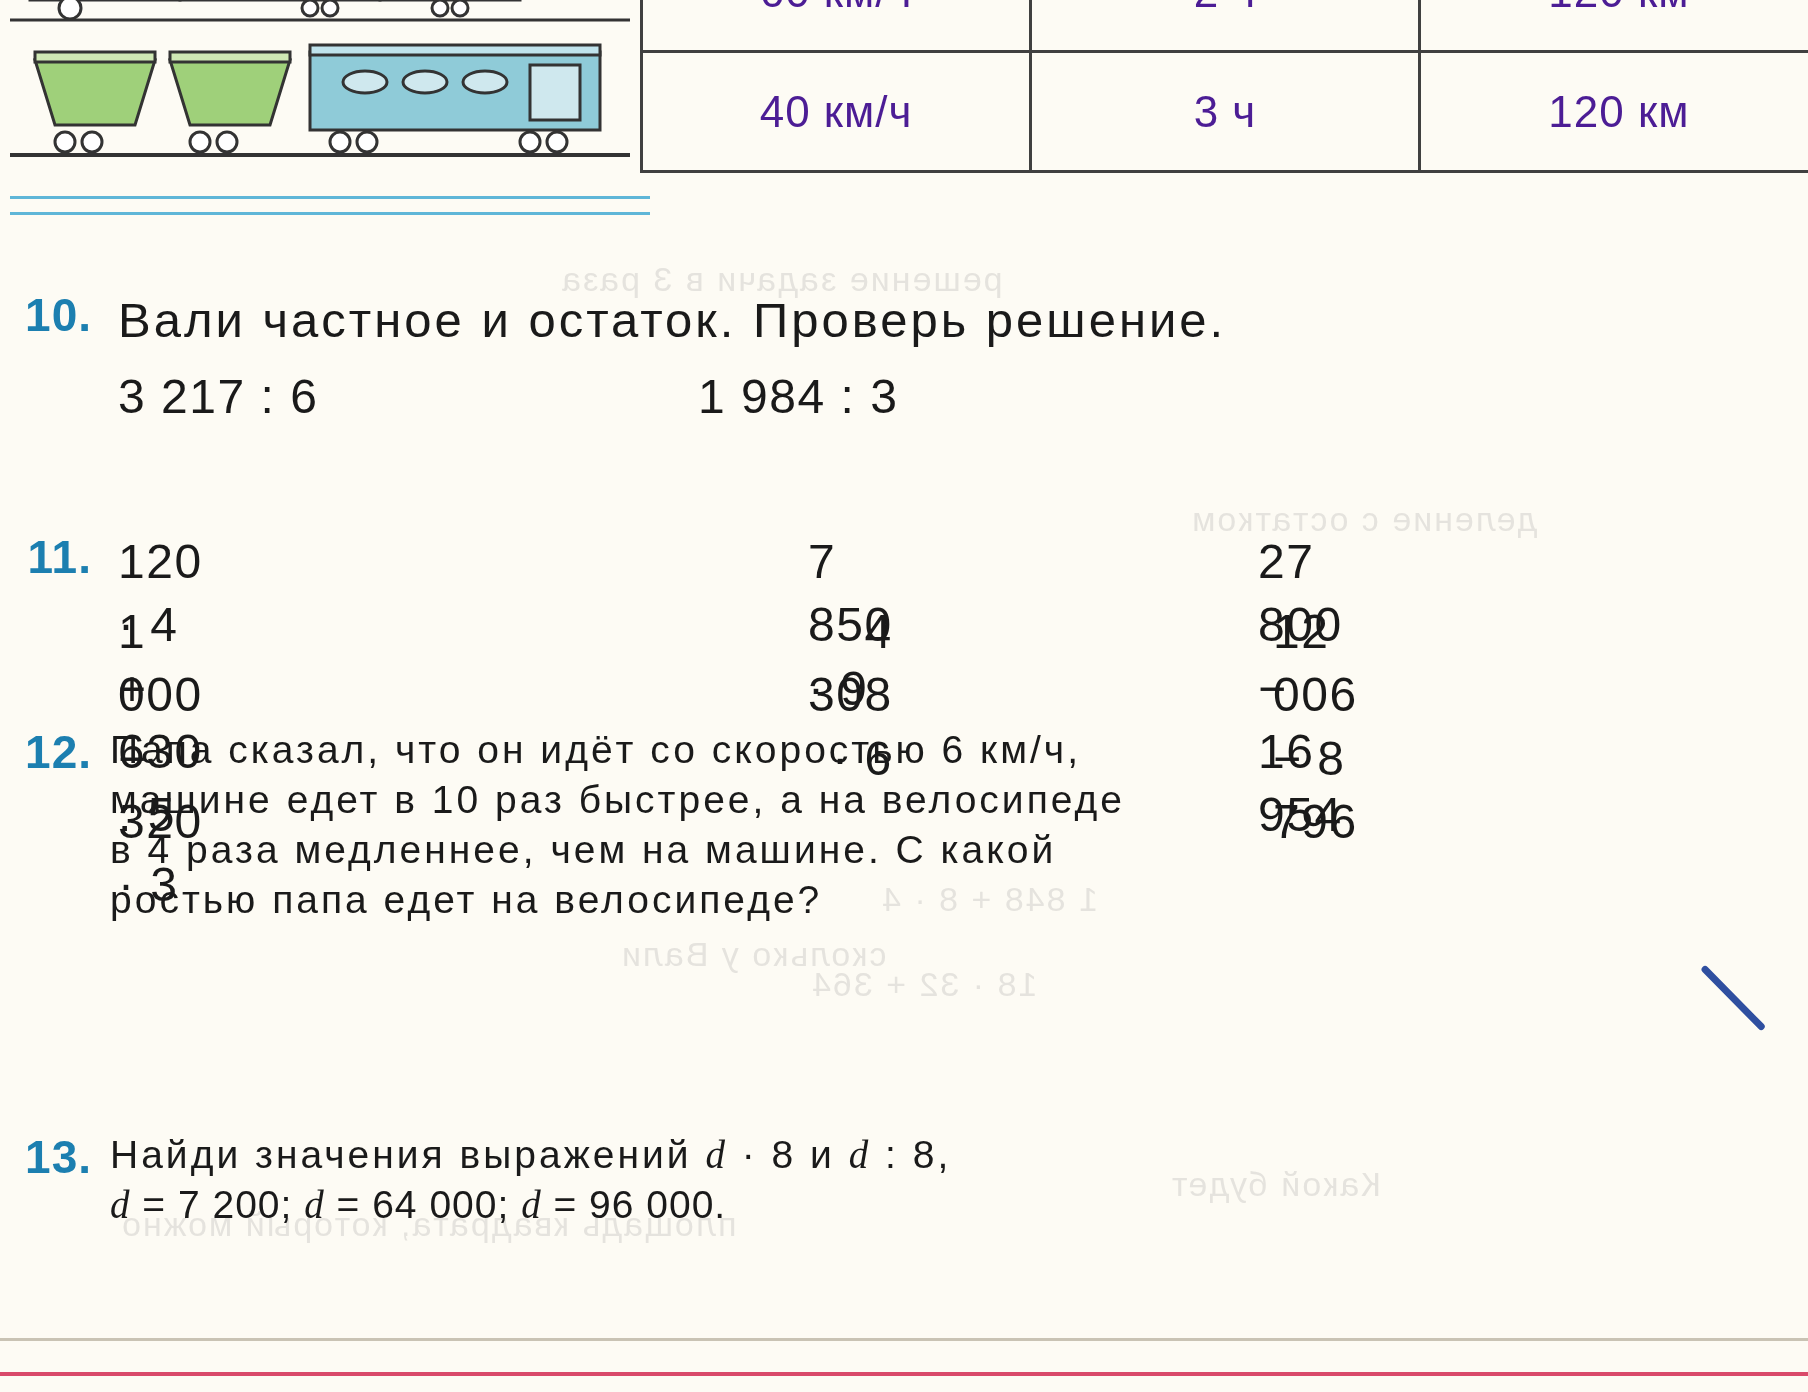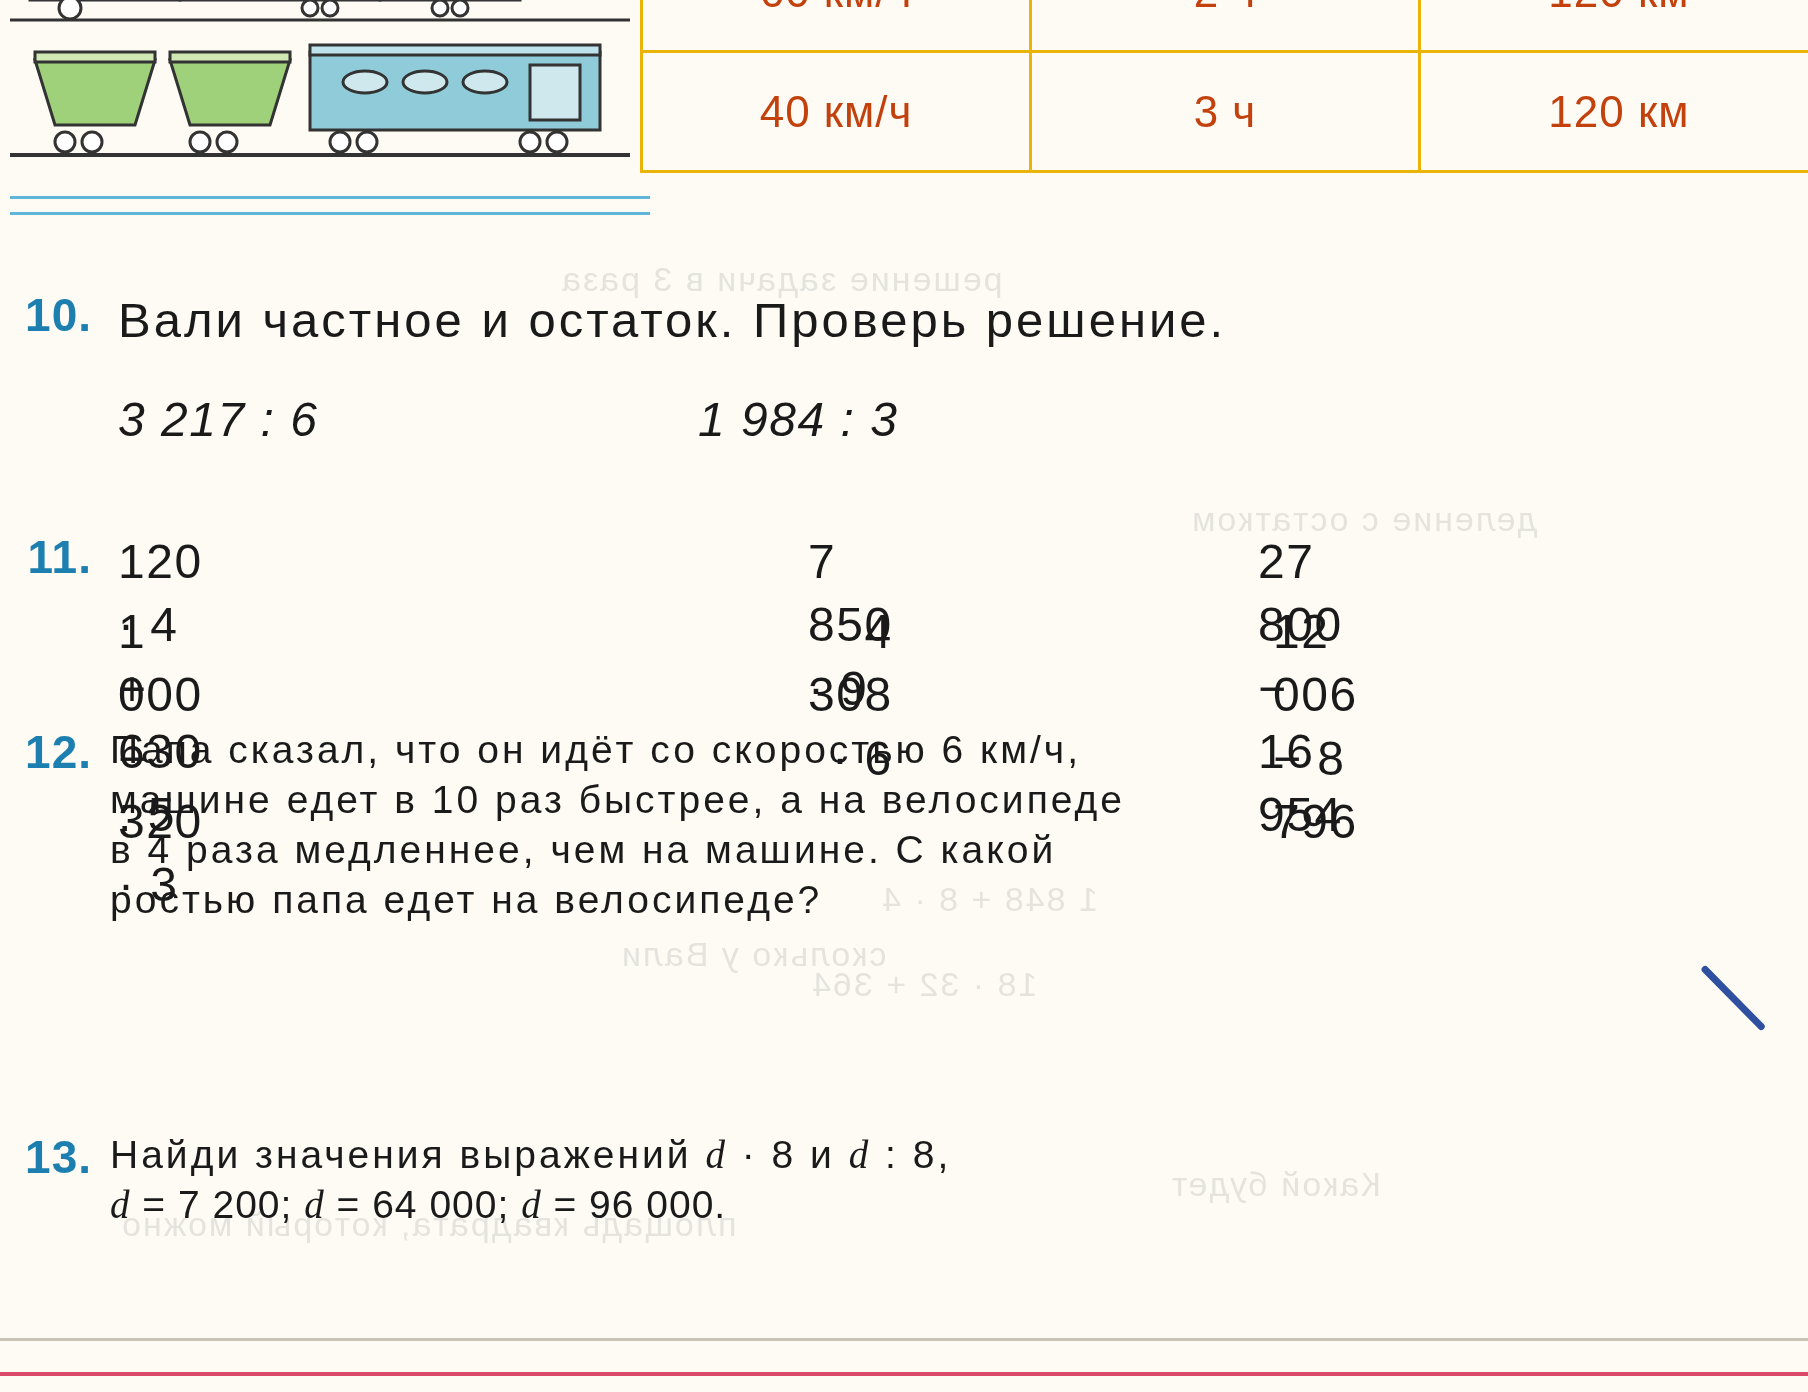--- a/index.html
+++ b/index.html
@@ -50,26 +50,26 @@
     left: 640px;
     top: -70px;
     width: 1180px;
   }
   table.speed-table {
     border-collapse: collapse;
     width: 1180px;
     font-size: 44px;
   }
   table.speed-table td {
-    border: 3px solid #eab308;
+    border: 3px solid #404040;
     height: 115px;
     text-align: center;
     vertical-align: middle;
     letter-spacing: 1px;
-    color: #c2410c;
+    color: #4c1d95;
     background: transparent;
   }
   table.speed-table td.c1 { width: 390px; }
   table.speed-table td.c2 { width: 390px; }
   table.speed-table td.c3 { width: 400px; }
 
   .rule-blue {
     position: absolute;
     left: 10px;
     top: 196px;
@@ -217,21 +217,21 @@
         </tr>
       </tbody>
     </table>
   </div>
 </div>
 
 <div class="ex" style="top:288px;">
   <div class="num">10.</div>
   <div class="body">
     <div class="head">Вали частное и остаток. Проверь решение.</div>
-    <div class="expr-row" style="margin-top:35px;font-style:italic;">
+    <div class="expr-row" style="margin-top:12px;">
       <span class="col-a">3 217 : 6</span>
       <span class="col-b">1 984 : 3</span>
     </div>
   </div>
 </div>
 
 <div class="ex" style="top:530px;">
   <div class="num">11.</div>
   <div class="body">
     <div class="expr-row" style="height:70px;">

